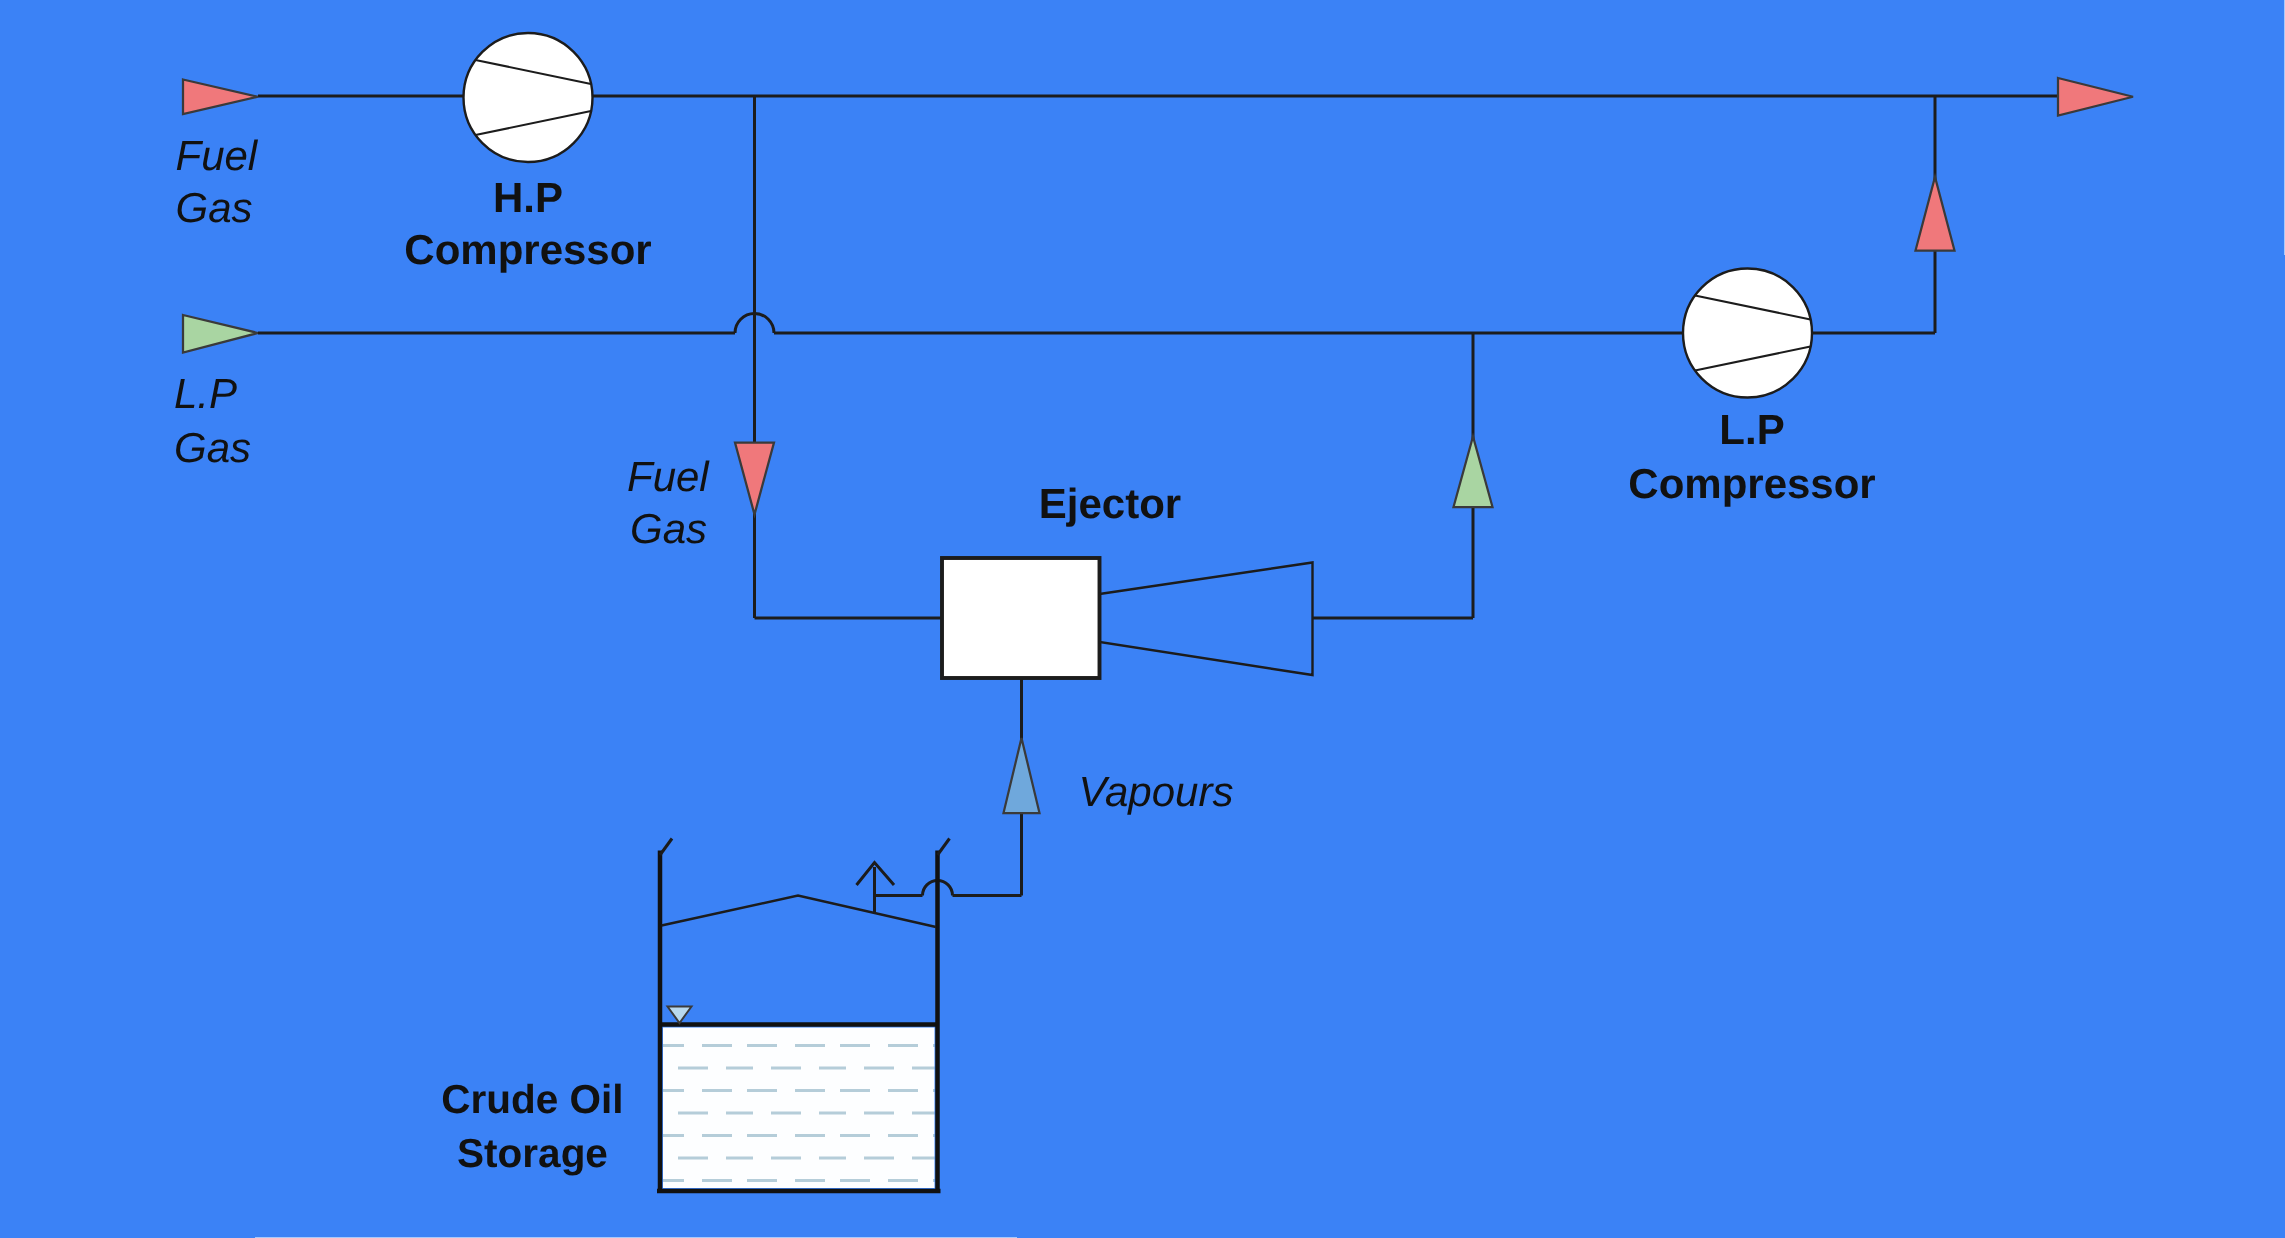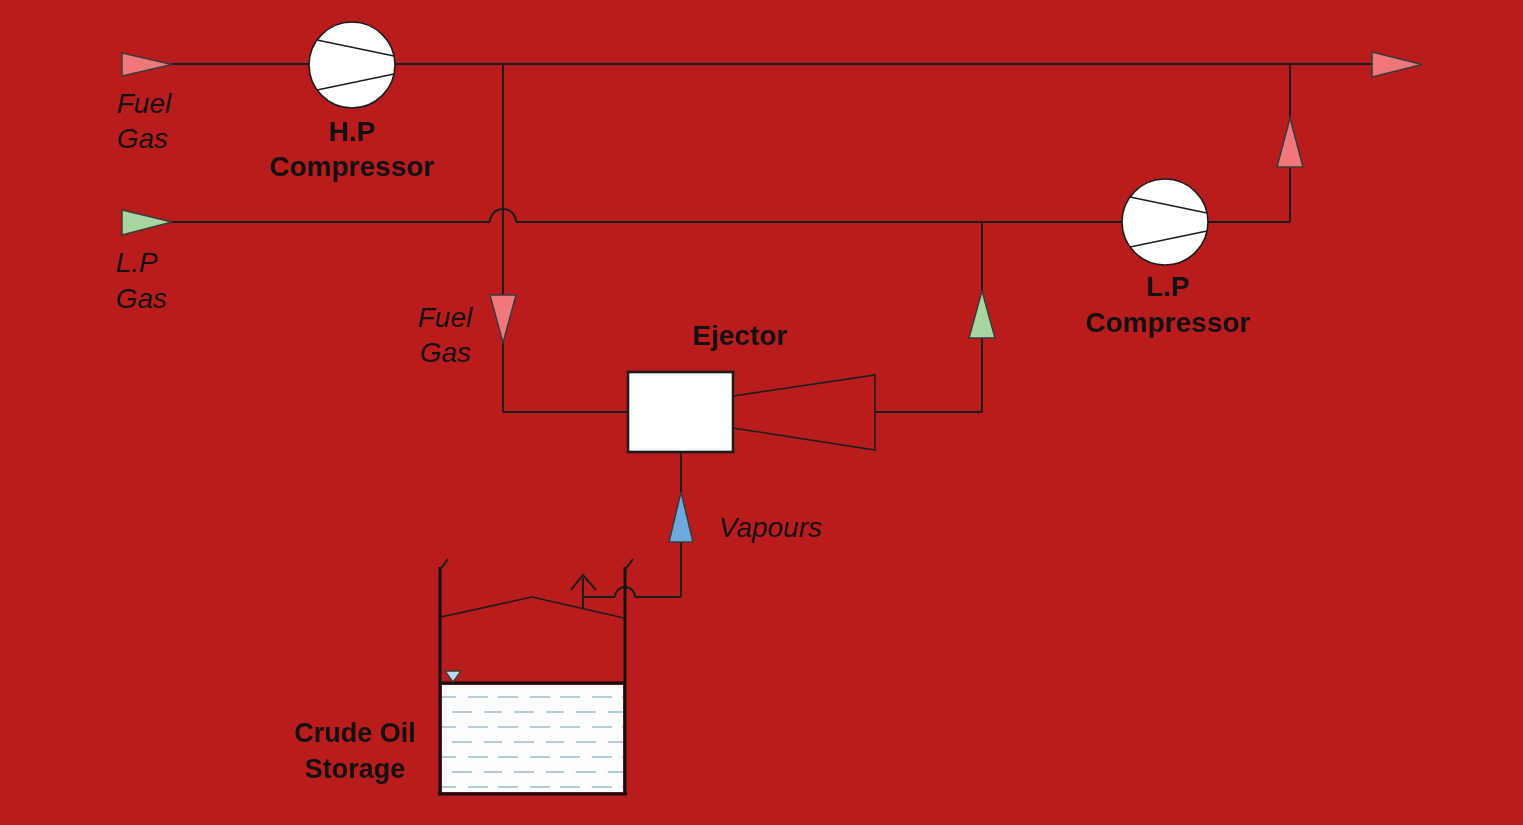--- a/index.html
+++ b/index.html
@@ -1,16 +1,16 @@
 <!DOCTYPE html>
 <html><head>
 <meta charset="utf-8">
 <style>
   html,body { margin:0; padding:0; background:#ffffff; }
-  .stage { position:relative; width:1523px; height:825px; background:#b91c1c; overflow:hidden; }
+  .stage { position:relative; width:1523px; height:825px; background:#3b82f6; overflow:hidden; }
   svg { display:block; }
   svg text { font-family:"Liberation Sans","DejaVu Sans",sans-serif; fill:#111111; }
   .lbl-bold   { font-weight:bold; font-size:28px; }
   .lbl-bold-sm{ font-weight:bold; font-size:27px; }
   .lbl-italic { font-style:italic; font-size:28px; }
   .pipe  { stroke:#1c1c1c; stroke-width:2; fill:none; }
   .pipe3 { stroke:#111111; stroke-width:3; fill:none; }
   .sym   { stroke:#1c1c1c; stroke-width:1.6; fill:#ffffff; }
   .symln { stroke:#1c1c1c; stroke-width:1.4; fill:none; }
   .box   { stroke:#1c1c1c; stroke-width:2.6; fill:#ffffff; }

